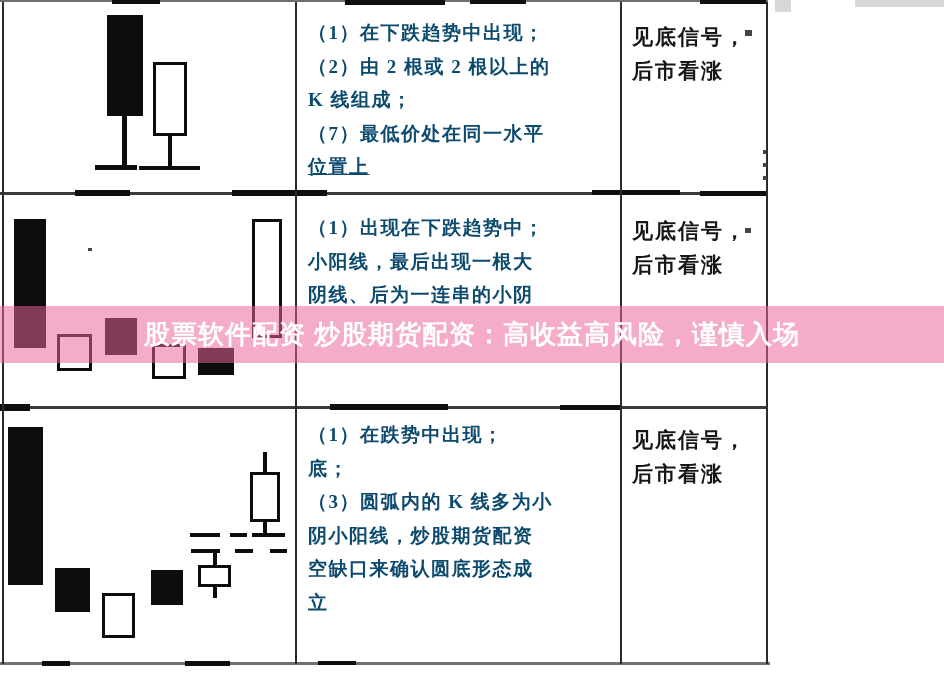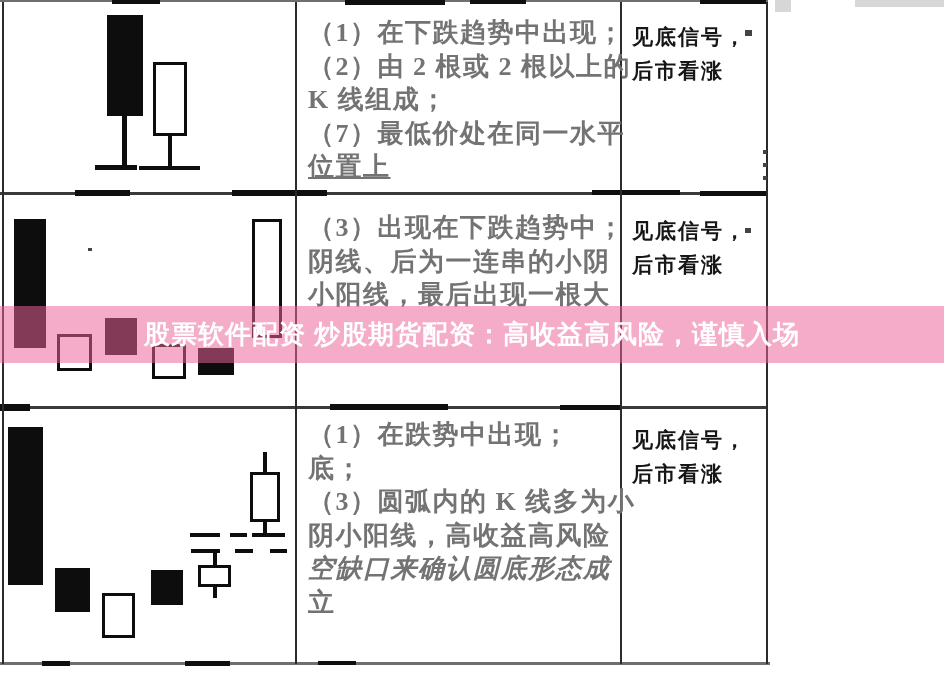--- a/index.html
+++ b/index.html
@@ -11,21 +11,21 @@
   .hline{position:absolute;background:#6f6f6f;}
   .seg{position:absolute;background:#0f0f0f;}
   
   .solid{position:absolute;background:#0d0d0d;}
   .hollow{position:absolute;background:#ffffff;border:3px solid #0d0d0d;box-sizing:border-box;}
   .wick{position:absolute;background:#0d0d0d;}
   .dash{position:absolute;background:#0d0d0d;}
   .speck{position:absolute;background:#444444;}
   .smudge{position:absolute;background:#9a9a9a;opacity:.4;}
   
-  .desc{position:absolute;color:#737373;font-size:26px;font-weight:700;
+  .desc{position:absolute;color:#0c4a6e;font-size:19px;font-weight:700;
         line-height:33.5px;letter-spacing:1.5px;white-space:nowrap;}
   .signal{position:absolute;color:#161616;font-size:21px;font-weight:700;
         line-height:34px;letter-spacing:2px;white-space:nowrap;}
   
   .banner{position:absolute;left:0;top:306px;width:944px;height:57px;
         background:rgba(236,98,151,0.53);z-index:10;text-align:center;}
   .banner span{font-family:"Liberation Sans",sans-serif;font-weight:700;color:#ffffff;
         font-size:26px;line-height:57px;letter-spacing:1px;white-space:nowrap;}
 </style>
 </head>
@@ -94,23 +94,23 @@
   <div>
     <div class="solid" style="left:14px;top:219px;width:32px;height:129px;"></div>
     <div class="hollow" style="left:57px;top:334px;width:35px;height:37px;"></div>
     <div class="solid" style="left:105px;top:318px;width:32px;height:37px;"></div>
     <div class="hollow" style="left:152px;top:344px;width:34px;height:35px;"></div>
     <div class="solid" style="left:198px;top:348px;width:36px;height:27px;"></div>
     <div class="hollow" style="left:252px;top:219px;width:30px;height:119px;"></div>
   </div>
 
   <div class="abs" style="left:308px;top:211px;">
-    <div class="desc" style="position:static;">（3）出现在下跌趋势中；</div>
+    <div class="desc" style="position:static;">（1）出现在下跌趋势中；</div>
+    <div class="desc" style="position:static;">小阳线，最后出现一根大</div>
     <div class="desc" style="position:static;">阴线、后为一连串的小阴</div>
-    <div class="desc" style="position:static;">小阳线，最后出现一根大</div>
   </div>
 
   <div class="abs" style="left:632px;top:214px;">
     <div class="signal" style="position:static;">见底信号，</div>
     <div class="signal" style="position:static;">后市看涨</div>
   </div>
 
   <div>
     <div class="solid" style="left:8px;top:427px;width:35px;height:158px;"></div>
     <div class="solid" style="left:55px;top:568px;width:35px;height:44px;"></div>
@@ -127,22 +127,22 @@
     <div class="dash" style="left:252px;top:533px;width:33px;height:4px;"></div>
     <div class="dash" style="left:191px;top:549px;width:29px;height:4px;"></div>
     <div class="dash" style="left:235px;top:549px;width:18px;height:4px;"></div>
     <div class="dash" style="left:270px;top:549px;width:17px;height:4px;"></div>
   </div>
 
   <div class="abs" style="left:308px;top:418px;">
     <div class="desc" style="position:static;">（1）在跌势中出现；</div>
     <div class="desc" style="position:static;">底；</div>
     <div class="desc" style="position:static;">（3）圆弧内的 K 线多为小</div>
-    <div class="desc" style="position:static;">阴小阳线，高收益高风险</div>
-    <div class="desc" style="position:static;font-style:italic;">空缺口来确认圆底形态成</div>
+    <div class="desc" style="position:static;">阴小阳线，炒股期货配资</div>
+    <div class="desc" style="position:static;">空缺口来确认圆底形态成</div>
     <div class="desc" style="position:static;">立</div>
   </div>
 
   <div class="abs" style="left:632px;top:423px;">
     <div class="signal" style="position:static;">见底信号，</div>
     <div class="signal" style="position:static;">后市看涨</div>
   </div>
 
   <div class="banner">
     <span>股票软件配资 炒股期货配资：高收益高风险，谨慎入场</span>

